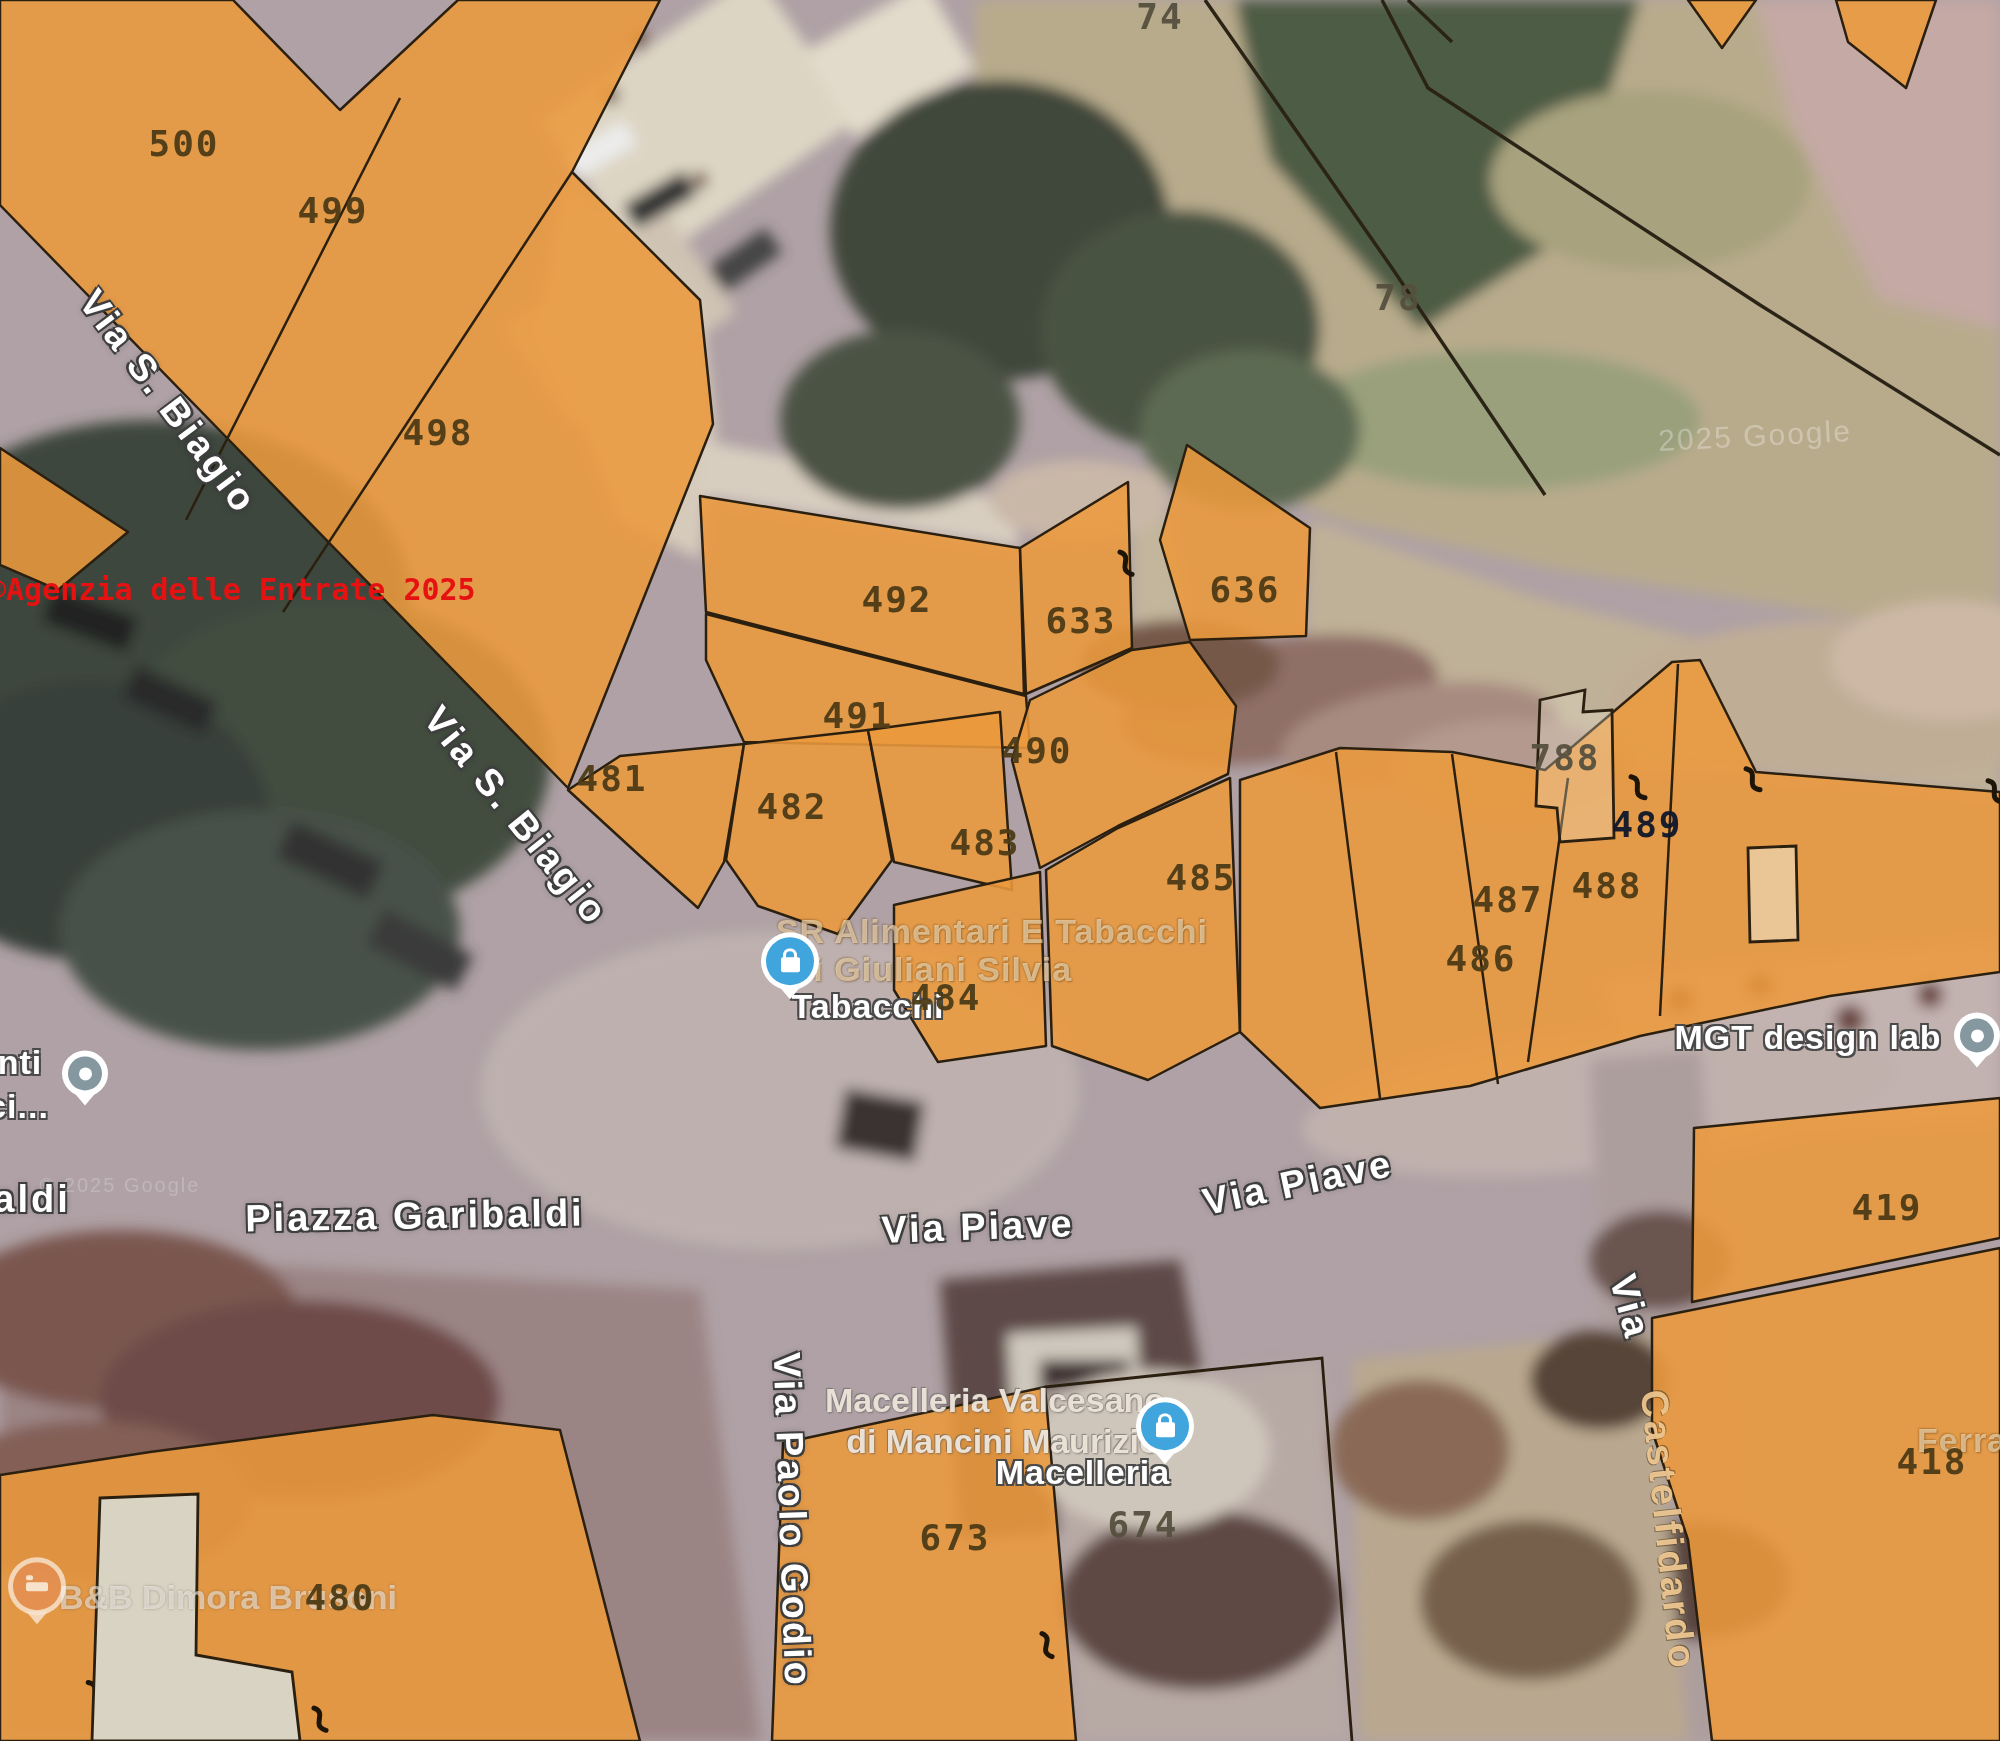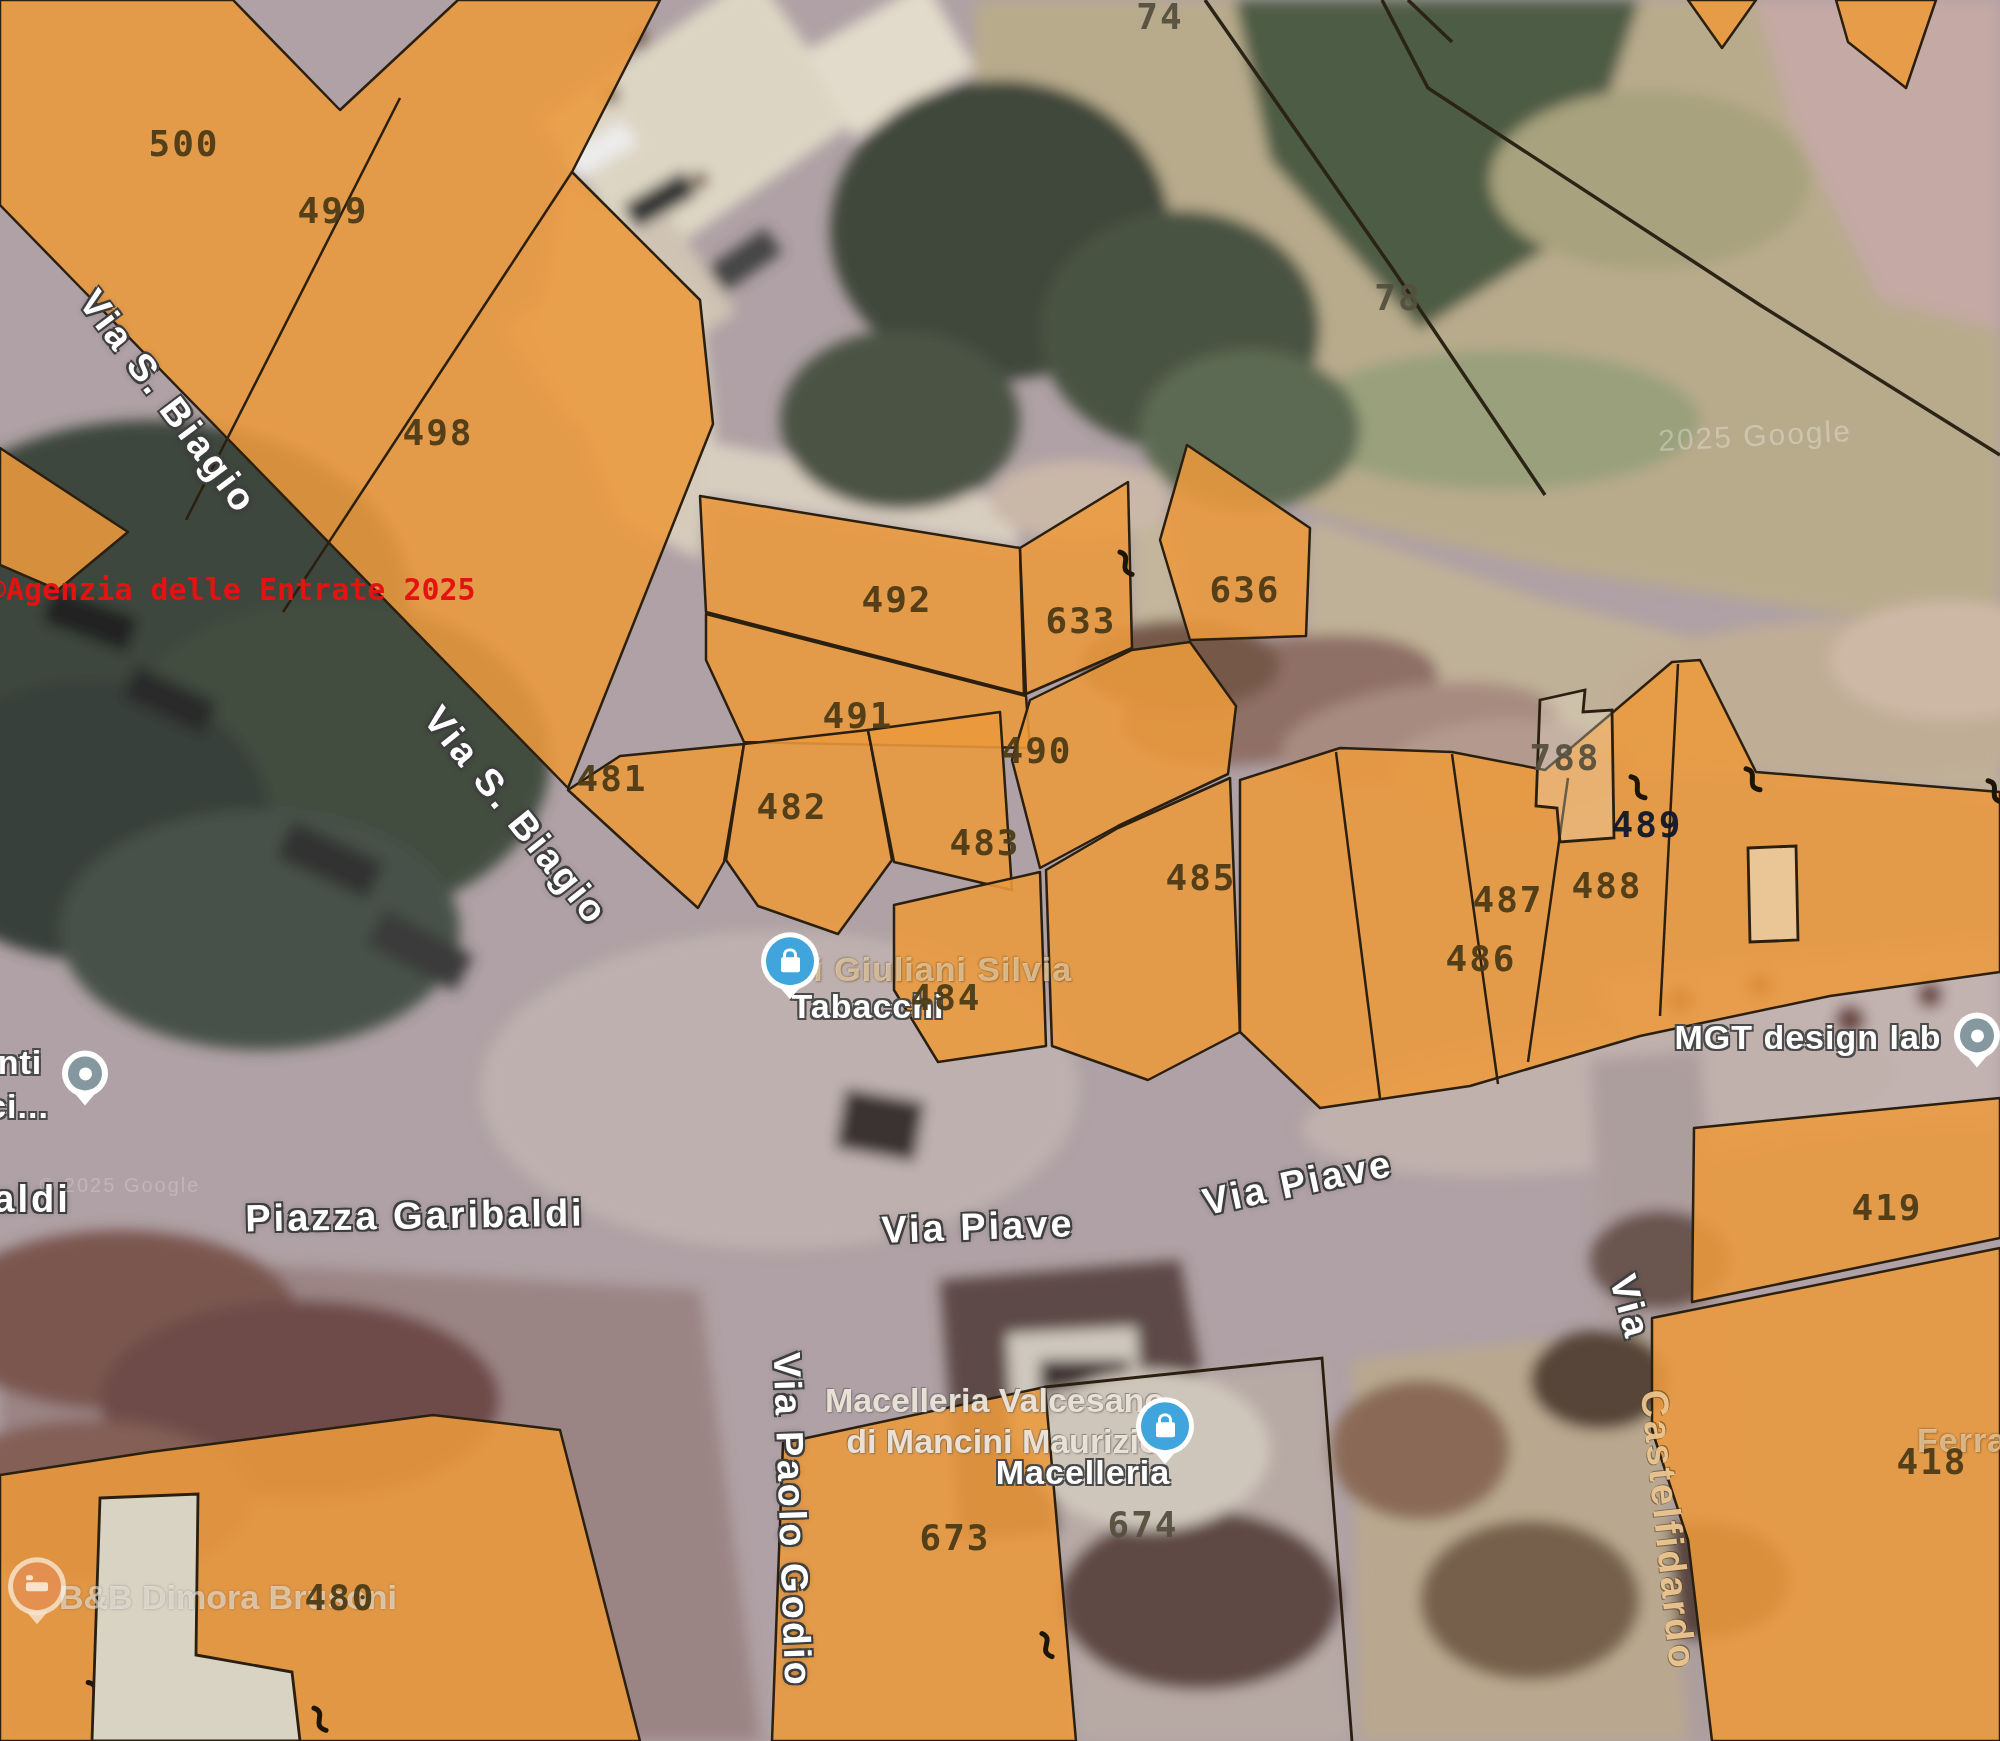--- a/index.html
+++ b/index.html
@@ -210,20 +210,21 @@
       <div class="lbl street" style="left: 415px; top: 1216px; transform: translate(-50%, -50%) rotate(-1deg);">Piazza Garibaldi</div>
       <div class="lbl street" style="left: 978px; top: 1227px; transform: translate(-50%, -50%) rotate(-2deg);">Via Piave</div>
       <div class="lbl street" style="left: 1298px; top: 1183px; transform: translate(-50%, -50%) rotate(-12deg);">Via Piave</div>
       <div class="lbl street" style="left: 792px; top: 1520px; transform: translate(-50%, -50%) rotate(88deg);">Via Paolo Godio</div>
       <div class="lbl street" style="left: 1630px; top: 1307px; transform: translate(-50%, -50%) rotate(75deg);">Via</div>
       <div class="lbl street tinted-street" style="left: 1668px; top: 1530px; transform: translate(-50%, -50%) rotate(84deg);">Castelfidardo</div>
       <div class="lbl street" style="left: 32px; top: 1199px; transform: translate(-50%, -50%) rotate(0deg);">aldi</div>
       <div class="lbl poi-white" style="left: 1808px; top: 1037px; transform: translate(-50%, -50%) rotate(0deg);">MGT design lab</div>
       <div class="lbl poi-white" style="left: 20px; top: 1062px; transform: translate(-50%, -50%) rotate(0deg);">nti</div>
       <div class="lbl poi-white" style="left: 18px; top: 1106px; transform: translate(-50%, -50%) rotate(0deg);">ci...</div>
+      <div class="lbl poi-tinted" style="left: 992px; top: 931px; transform: translate(-50%, -50%) rotate(0deg);">SR Alimentari E Tabacchi</div>
       <div class="lbl poi-tinted" style="left: 930px; top: 969px; transform: translate(-50%, -50%) rotate(0deg);">Di Giuliani Silvia</div>
       <div class="lbl poi-white" style="left: 868px; top: 1006px; transform: translate(-50%, -50%) rotate(0deg);">Tabacchi</div>
       <div class="lbl poi-beige" style="left: 995px; top: 1400px; transform: translate(-50%, -50%) rotate(0deg);">Macelleria Valcesano</div>
       <div class="lbl poi-beige" style="left: 1003px; top: 1441px; transform: translate(-50%, -50%) rotate(0deg);">di Mancini Maurizio</div>
       <div class="lbl poi-white" style="left: 1083px; top: 1472px; transform: translate(-50%, -50%) rotate(0deg);">Macelleria</div>
       <div class="lbl poi-faint" style="left: 228px; top: 1597px; transform: translate(-50%, -50%) rotate(0deg);">B&amp;B Dimora Brusoni</div>
       <div class="lbl poi-tinted" style="left: 1962px; top: 1440px; transform: translate(-50%, -50%) rotate(0deg);">Ferra</div>
       <div class="lbl wm" style="left: 1755px; top: 436px; transform: translate(-50%, -50%) rotate(-3deg);">2025 Google</div>
       <div class="lbl wm wm2" style="left: 120px; top: 1185px; transform: translate(-50%, -50%) rotate(0deg);">© 2025 Google</div>
     </div>

